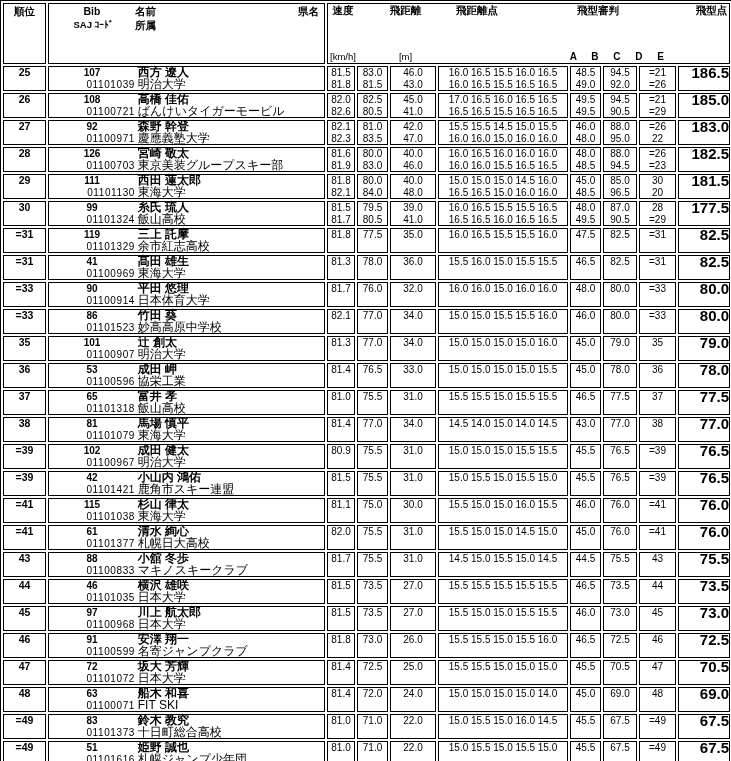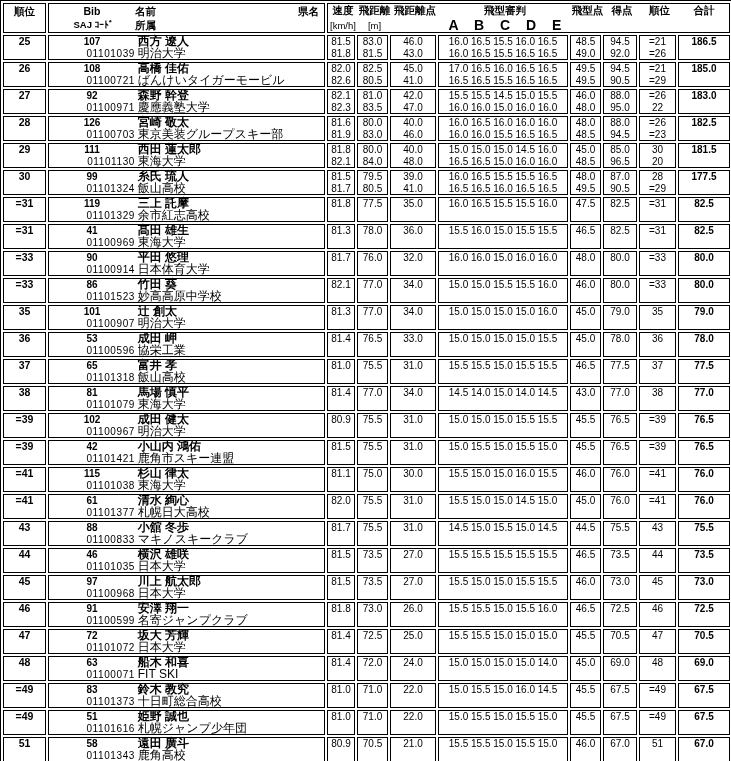--- a/index.html
+++ b/index.html
@@ -31,38 +31,39 @@
   .hl .hpref { padding-right:5px;margin-left:40px; }
   .hsaj { font-size:9.5px; text-align:left; padding-left:3px; box-sizing:border-box; }
   th.c-rank { text-align:center; font-size:10.5px; line-height:14px; vertical-align:top; }
   .sgrid {
     display:grid;
     grid-template-columns:30px 33px 48px 132px 33px 36px 39px auto;
     grid-auto-rows:14px;
     align-items:center;
     font-size:10.5px;
     text-align:center;
+    gap:31px;
   }
   .hu { font-size:9.5px; font-weight:normal; }
-  .hletters { word-spacing:12px; font-size:14px; }
+  .hletters { word-spacing:12px; font-size:10px;text-align:right; }
   
   .l { height:11.5px; line-height:11.5px; font-size:10px; white-space:nowrap; }
   .b { font-weight:bold; }
   td.c-rank .l { text-align:center; font-size:10.5px; }
   .bib-area {
     display:inline-block;
     width:86px;
     text-align:center;
     vertical-align:top;
     box-sizing:border-box;
   }
   .saj { text-align:right; padding-left:3px; letter-spacing:0.6px; }
   .nm { font-size:12px; }
   td.num { text-align:center; }
-  td.total .l { font-size:10px; }
+  td.total .l { font-size:15px;text-align:right; }
 </style>
 </head>
 <body>
 
 <table class="results">
   <colgroup>
     <col style="width:43px">
       <col style="width:86px">
       <col style="width:189px">
     <col style="width:28px">

